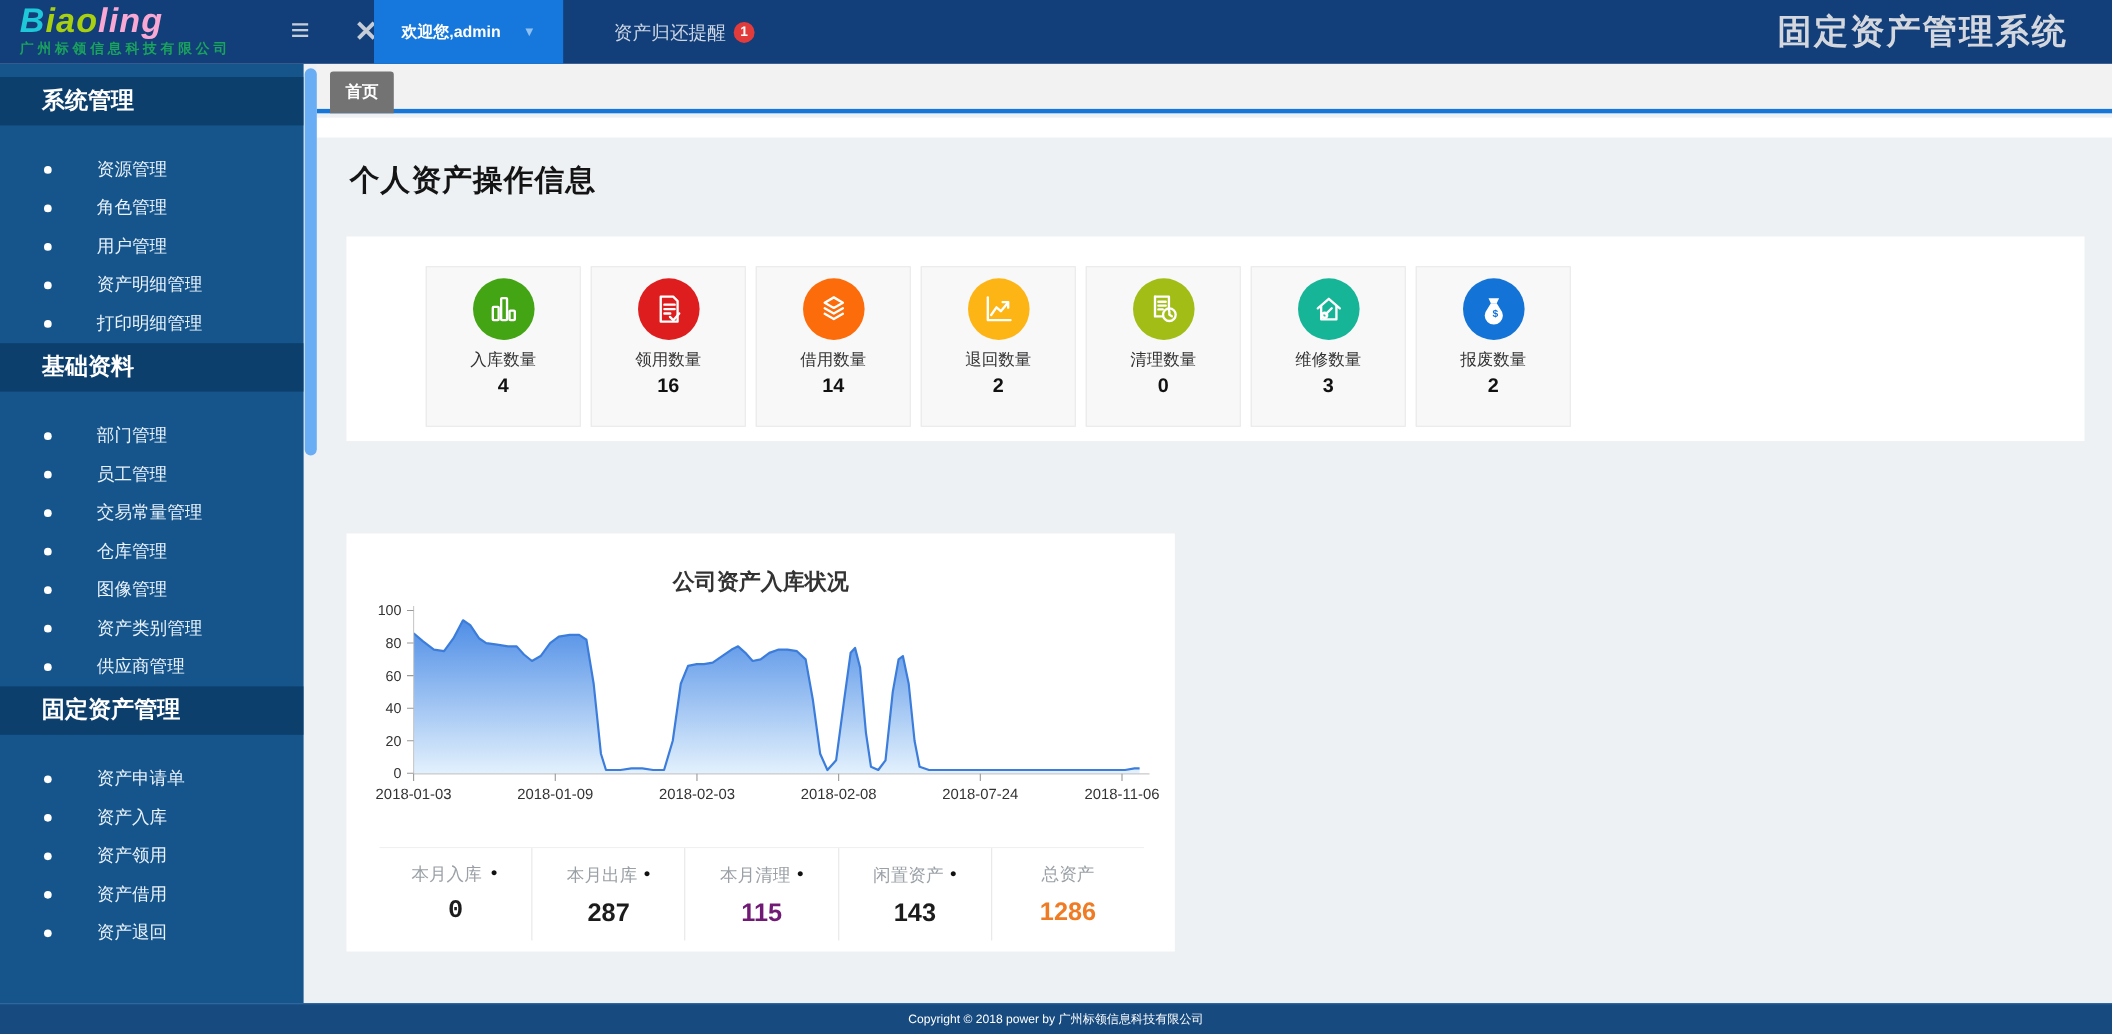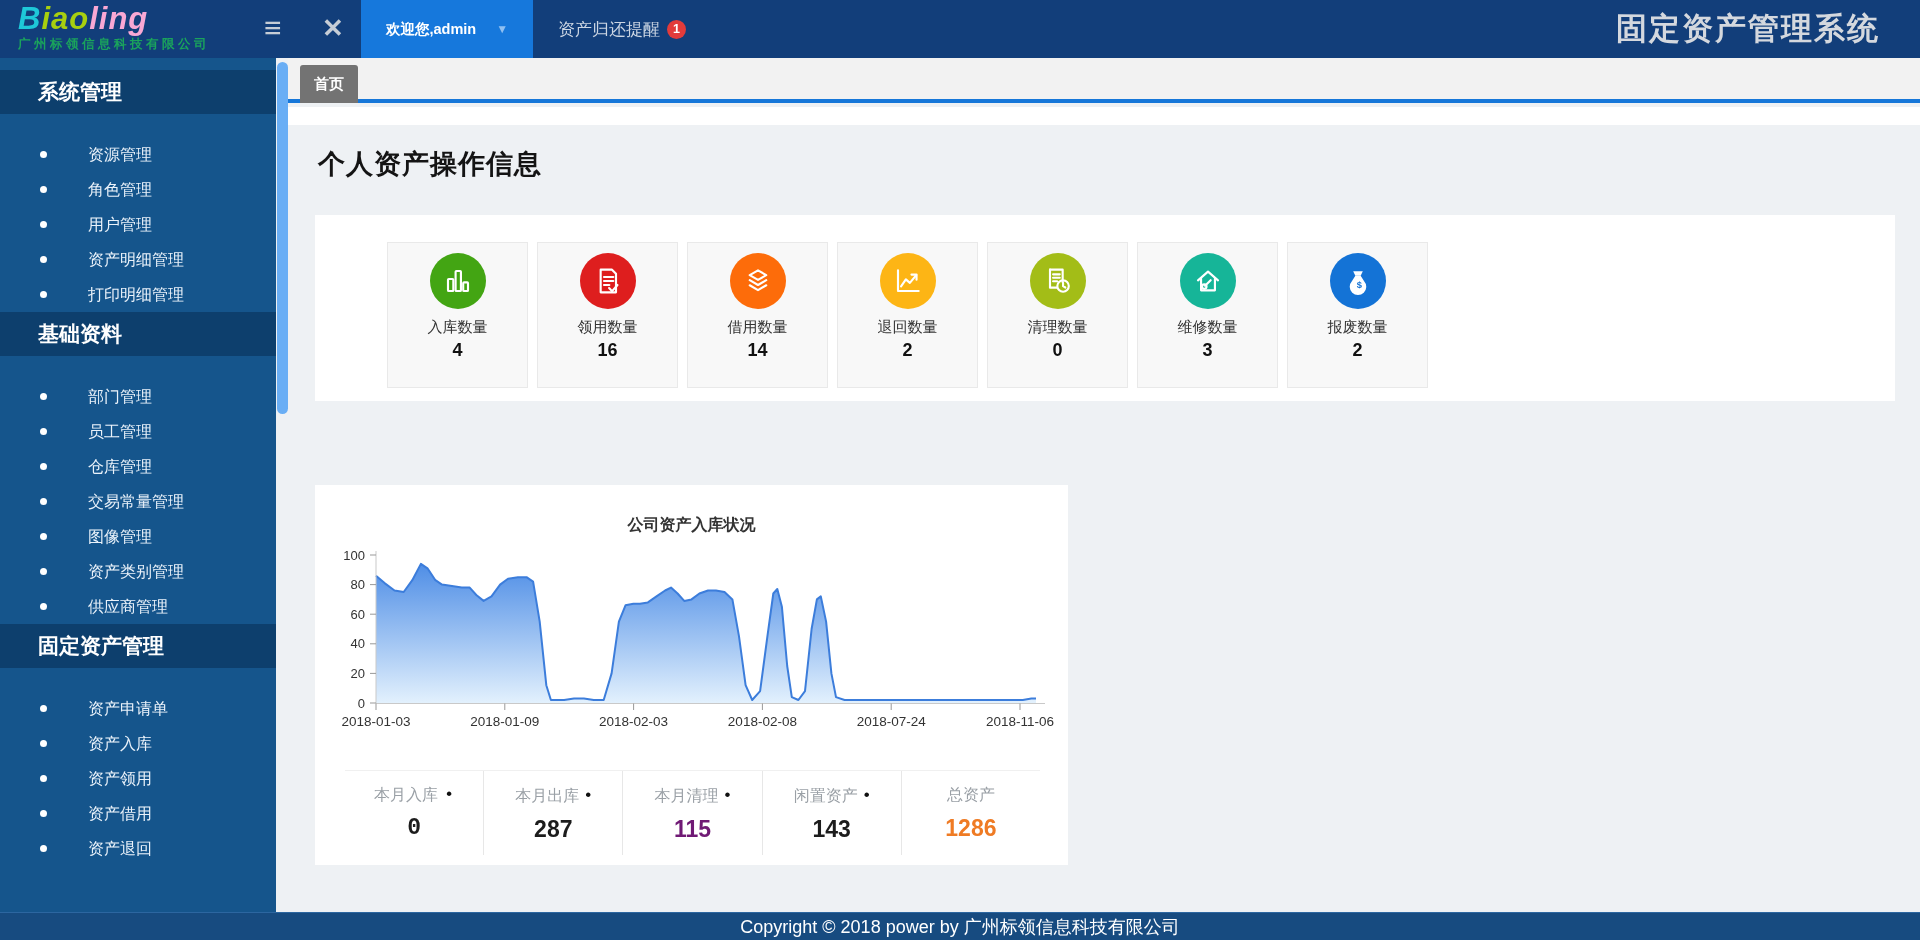--- a/index.html
+++ b/index.html
@@ -7,21 +7,21 @@
   body { font-family: "Liberation Sans", sans-serif; background:#eef1f4; }
   .app { position:relative; width:1920px; height:940px; }
 
   
   .topbar { position:absolute; left:0; top:0; width:1920px; height:58px; background:#123e7a; z-index:6; }
   .logo { position:absolute; left:18px; top:3px; cursor:pointer; }
   .logo-text { font-size:31px; font-weight:bold; font-style:italic; letter-spacing:1px; line-height:32px; }
   .logo-sub { font-size:12.5px; letter-spacing:3.5px; color:#1aa35c; font-weight:bold; margin-top:1px;text-align:center; }
   .menu-icon { position:absolute; left:264px; top:10px; color:#c6cdd6; font-size:30px; cursor:pointer; line-height:36px;}
   .close-icon { position:absolute; left:322px; top:13px; color:#c6cdd6; font-size:26px; font-weight:bold; cursor:pointer; }
-  .welcome-btn { position:absolute; left:361px; top:0; height:58px; width:172px; background:#1678dc; border:none;
+  .welcome-btn { position:absolute; left:340px; top:0; height:58px; width:172px; background:#1678dc; border:none;
                  color:#fff; font-size:14.5px; font-weight:bold; cursor:pointer; display:flex; align-items:center;
                  justify-content:center; gap:20px; font-family:inherit; }
   .caret { color:#8fc0f2; font-size:12px; }
   .reminder { position:absolute; left:558px; top:0; height:58px; display:flex; align-items:center; cursor:pointer; }
   .reminder-label { color:#ccd6e3; font-size:17px; }
   .reminder-badge { margin-left:7px; width:19px; height:19px; border-radius:50%; background:#e23b3b; color:#fff;
                     font-size:12.5px; font-weight:bold; display:flex; align-items:center; justify-content:center; }
   .system-title { position:absolute; right:40px; top:8px; font-size:31px; color:#d4d8de; letter-spacing:2px; font-weight:bold;margin-left:21px; }
 
   
@@ -44,31 +44,31 @@
 
   .cards-panel { position:absolute; top:157px; left:27px; width:1580px; height:186px; background:#fff; }
   .cards-row { display:flex; gap:9px; padding:27px 0 0 72px; }
   .stat-card { width:141px; height:146px; background:#f8f8f8; border:1px solid #e9e9e9; text-align:center; cursor:pointer; }
   .card-circle { width:56px; height:56px; border-radius:50%; margin:10px auto 0; display:flex; align-items:center; justify-content:center; }
   .card-circle svg { width:32px; height:32px; }
   .card-label { margin-top:9px; font-size:15px; color:#333; }
   .card-value { margin-top:3px; font-size:18px; font-weight:bold; color:#111; }
 
   .chart-panel { position:absolute; top:427px; left:27px; width:753px; height:380px; background:#fff; }
-  .chart-title { text-align:center; padding-top:30px; font-size:16px; font-weight:bold; color:#333; }
+  .chart-title { text-align:center; padding-top:30px; font-size:20px; font-weight:bold; color:#333; }
   .chart-holder { position:absolute; top:58px; left:6px; width:740px; height:215px; }
   .summary-row { position:absolute; left:30px; right:28px; top:285px; bottom:10px; display:flex; border-top:1px solid #f0f0f0; }
   .sum-col { flex:1; text-align:center; border-left:1px solid #e7e7e7; padding-top:14px; }
   .sum-col:first-child { border-left:none;font-family:Liberation Mono, monospace; }
   .sum-label { font-size:16px; color:#9aa0a6; }
   .sum-dot { color:#111; font-size:17px; margin-left:6px; vertical-align:1px; }
   .sum-value { margin-top:9px; font-size:23px; font-weight:bold; color:#1c1c1c; }
 
   .footer { position:absolute; left:0; top:912px; width:1920px; height:28px; background:#174b80; border-top:1px solid #2c66a0;
-            color:#fff; font-size:18px; display:flex; align-items:center; justify-content:center; z-index:7; }
+            color:#fff; font-size:11px; display:flex; align-items:center; justify-content:center; z-index:7; }
 </style>
 </head>
 <body>
 
 <div class="app">
 
   <header class="topbar">
     <div class="logo">
       <div class="logo-text" id="logo-text"><span style="color: rgb(30, 200, 216);">B</span><span style="color: rgb(168, 208, 15);">iao</span><span style="color: #f9a8d4;">ling</span></div>
       <div class="logo-sub">广州标领信息科技有限公司</div>
@@ -93,22 +93,22 @@
           <li class="side-item">资源管理</li>
           <li class="side-item">角色管理</li>
           <li class="side-item">用户管理</li>
           <li class="side-item">资产明细管理</li>
           <li class="side-item">打印明细管理</li>
         </ul>
         <div class="side-section">基础资料</div>
         <ul class="side-list">
           <li class="side-item">部门管理</li>
           <li class="side-item">员工管理</li>
+          <li class="side-item">交易常量管理</li>
           <li class="side-item">仓库管理</li>
-          <li class="side-item">交易常量管理</li>
           <li class="side-item">图像管理</li>
           <li class="side-item">资产类别管理</li>
           <li class="side-item">供应商管理</li>
         </ul>
         <div class="side-section">固定资产管理</div>
         <ul class="side-list">
           <li class="side-item">资产申请单</li>
           <li class="side-item">资产入库</li>
           <li class="side-item">资产领用</li>
           <li class="side-item">资产借用</li>

